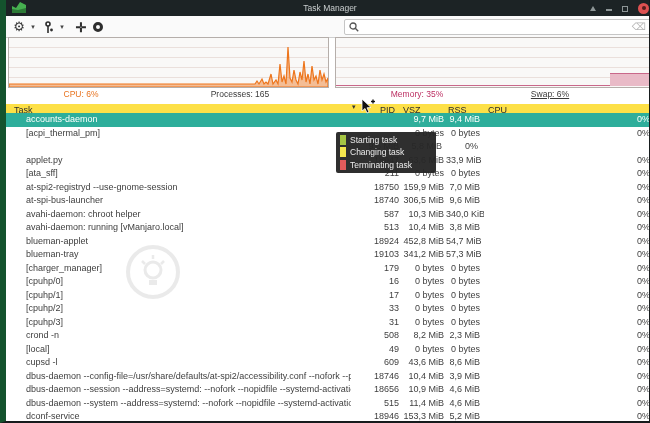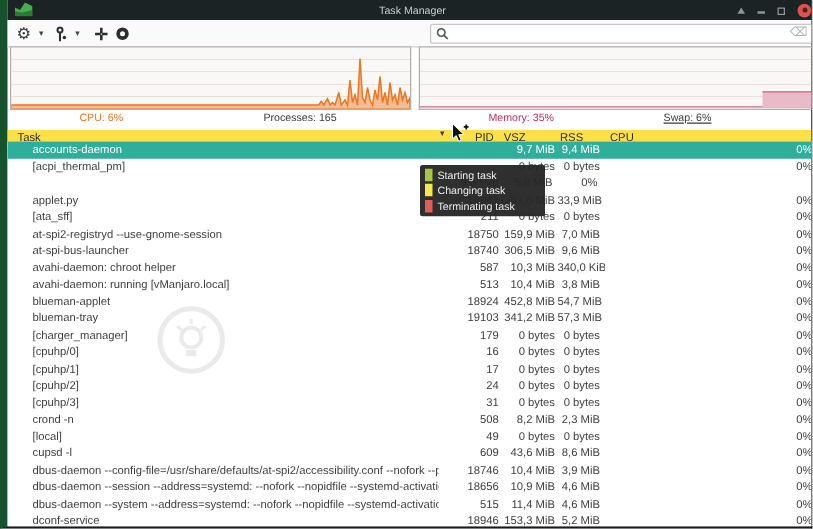--- a/index.html
+++ b/index.html
@@ -271,21 +271,21 @@
   <div class="row">
     <div class="cell c-task">[cpuhp/1]</div>
     <div class="cell c-pid">17</div>
     <div class="cell c-vsz">0 bytes</div>
     <div class="cell c-rss">0 bytes</div>
     <div class="cell c-cpu">0%</div>
   </div>
 
   <div class="row">
     <div class="cell c-task">[cpuhp/2]</div>
-    <div class="cell c-pid">24</div>
+    <div class="cell c-pid">33</div>
     <div class="cell c-vsz">0 bytes</div>
     <div class="cell c-rss">0 bytes</div>
     <div class="cell c-cpu">0%</div>
   </div>
 
   <div class="row">
     <div class="cell c-task">[cpuhp/3]</div>
     <div class="cell c-pid">31</div>
     <div class="cell c-vsz">0 bytes</div>
     <div class="cell c-rss">0 bytes</div>

